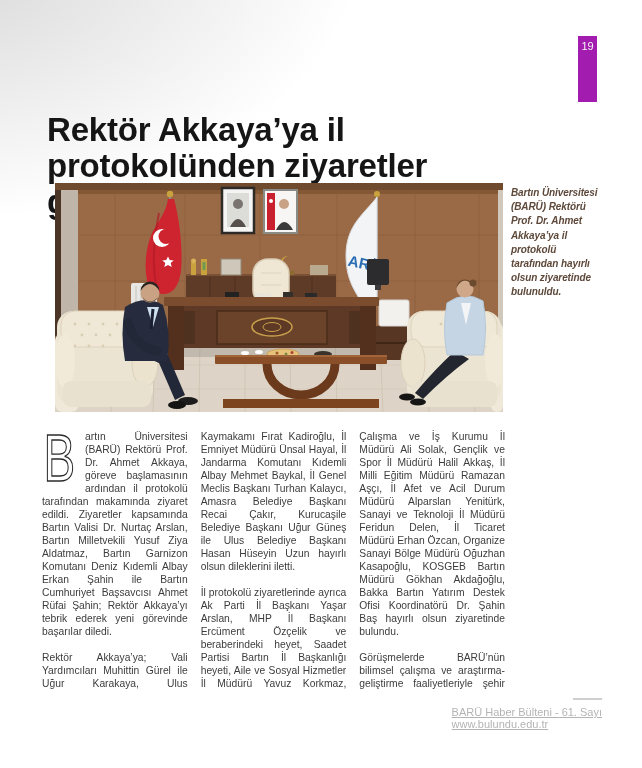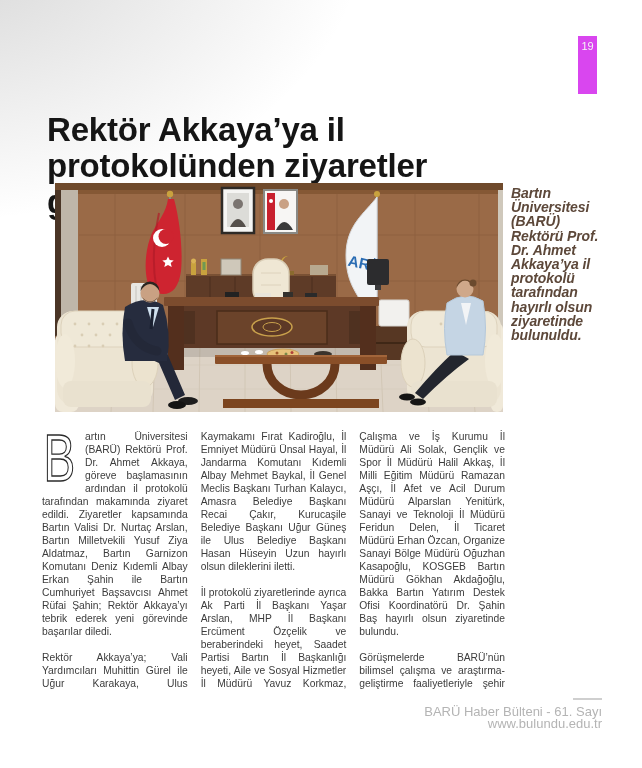--- a/index.html
+++ b/index.html
@@ -7,45 +7,45 @@
     width:642px;height:768px;position:relative;overflow:hidden;
     background:#ffffff;
     font-family:"Liberation Sans","DejaVu Sans",sans-serif;
     -webkit-font-smoothing:antialiased;
   }
   .corner-shade{
     position:absolute;left:0;top:0;width:642px;height:768px;pointer-events:none;
     background:radial-gradient(ellipse 640px 430px at -70px -70px, rgba(110,110,110,0.30), rgba(255,255,255,0) 68%);
   }
   .page-tab{
-    position:absolute;left:578px;top:36px;width:19px;height:58px;
-    background:#d946ef;color:#f5f5f5;font-size:11px;text-align:center;
+    position:absolute;left:578px;top:36px;width:19px;height:66px;
+    background:#a21caf;color:#f5f5f5;font-size:11px;text-align:center;
     padding-top:4px;box-sizing:border-box;
   }
   .title{
     position:absolute;left:47px;top:90px;width:500px;
     font-size:33px;line-height:36px;font-weight:bold;color:#151515;
     letter-spacing:-0.2px;
   }
   .photo{position:absolute;left:55px;top:183px;width:448px;height:229px;}
   .caption{
     position:absolute;left:511px;top:186px;width:92px;
     font-style:italic;font-weight:bold;color:#5d483a;
-    font-size:14px;line-height:14.2px;letter-spacing:-0.1px;
+    font-size:10px;line-height:14.2px;letter-spacing:-0.1px;
   }
   .body-text{
     position:absolute;left:42px;top:430px;width:463px;height:260px;
     column-count:3;column-gap:13px;column-fill:auto;overflow:hidden;
     font-size:10.3px;line-height:13px;color:#3c3c3c;text-align:justify;
   }
   .body-text p{margin:0 0 13px 0;}
   .dropcap{float:left;width:36px;height:52px;margin:2px 7px 0 0;}
   .footer{
-    position:absolute;right:40px;top:698px;text-align:right;
-    font-size:13px;line-height:12px;color:#b4b4b4;
+    position:absolute;right:40px;top:698px;
+    font-size:11px;line-height:12px;color:#b4b4b4;text-decoration:underline;
   }
   .footer-rule{width:29px;height:2px;background:#cfcfcf;margin:0 0 6px auto;}
 </style>
 </head>
 <body>
 
 <div class="corner-shade"></div>
 
 <div class="page-tab">
   <span>19</span>

